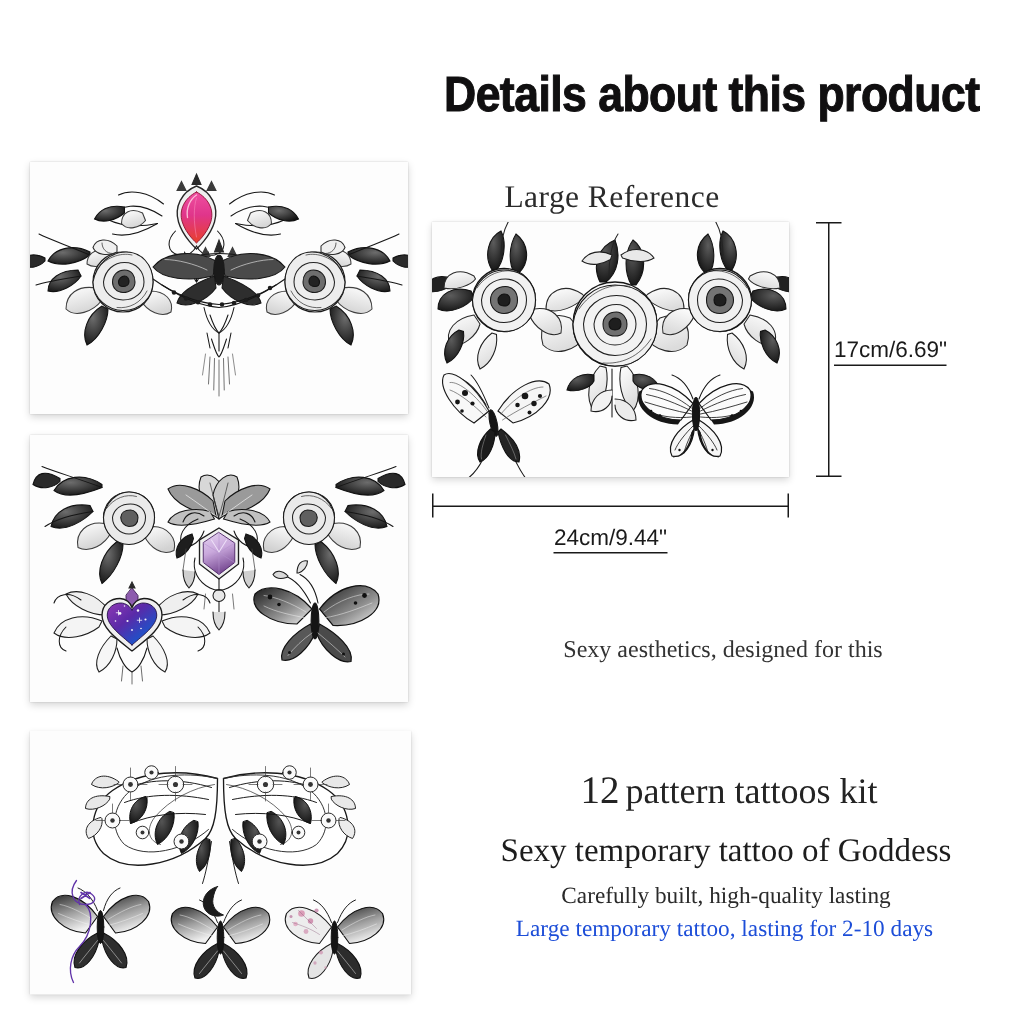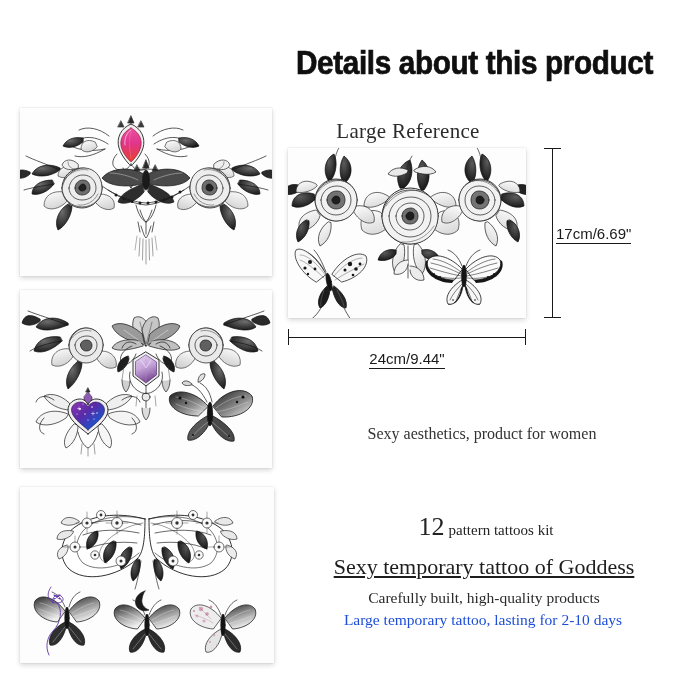--- a/index.html
+++ b/index.html
@@ -155,32 +155,31 @@
   .kit-line {
     position: absolute;
     left: 300px;
     top: 512px;
     width: 372px;
     text-align: center;
     color: #232323;
     white-space: nowrap;
   }
   .kit-line .num { font-size: 26px; font-family: Liberation Serif, serif; }
-  .kit-line .txt { font-size: 15px; }
+  .kit-line .txt { font-size: 24px; }
 
   .headline {
     position: absolute;
     left: 296px;
     top: 554px;
     width: 376px;
     text-align: center;
     font-size: 22px;
     color: #1d1d1d;
     white-space: nowrap;
-    text-decoration: underline;
   }
   .sub-1 {
     position: absolute;
     left: 296px;
     top: 589px;
     width: 376px;
     text-align: center;
     font-size: 15.5px;
     color: #2a2a2a;
   }
@@ -868,26 +867,26 @@
 
   <div class="dim-h">
     <div class="cap l"></div>
     <div class="stem"></div>
     <div class="cap r"></div>
   </div>
   <div class="dim-label-h">
     <span>24cm/9.44"</span>
   </div>
 
-  <div class="tagline">Sexy aesthetics, product for women</div>
+  <div class="tagline">Sexy aesthetics, designed for this</div>
 
   <div class="kit-line">
     <span class="num">12</span>
     <span class="txt">pattern tattoos kit</span>
   </div>
 
   <div class="headline">Sexy temporary tattoo of Goddess</div>
 
-  <div class="sub-1">Carefully built, high-quality products</div>
+  <div class="sub-1">Carefully built, high-quality lasting</div>
 
   <div class="sub-2">Large temporary tattoo, lasting for 2-10 days</div>
 
 </div>
 
 </body></html>

